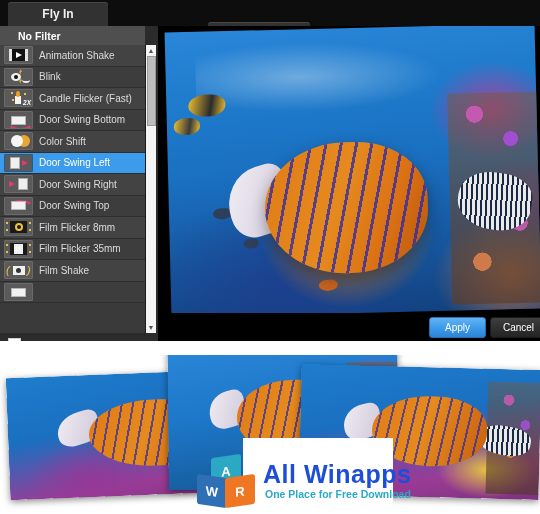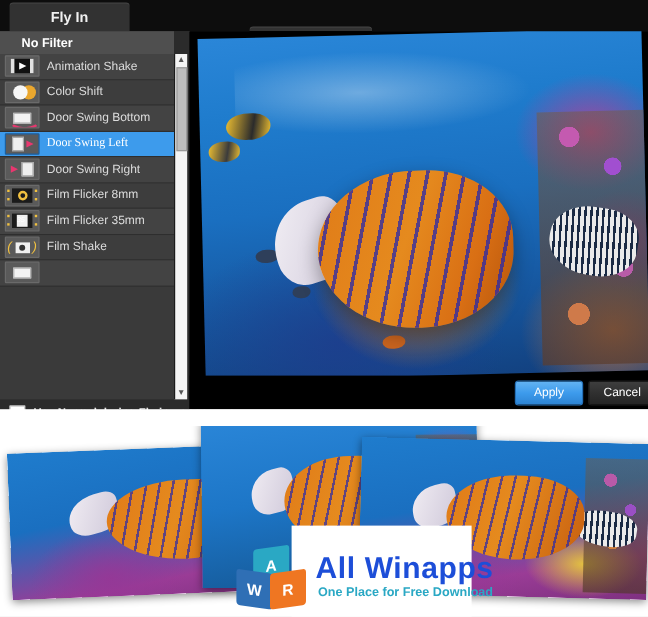--- a/index.html
+++ b/index.html
@@ -67,21 +67,21 @@
     width:27px;height:16px;margin-left:4px;margin-right:6px;
     background:#5a5a5a;border:1px solid #6a6a6a;
     border-radius:1px;
     position:relative;flex:none;overflow:hidden;
   }
   .frow.sel .ico{border-color:#1c5f9e;}
   .frow .lbl{
     font-size:10px;color:#dcdcdc;white-space:nowrap;
     overflow:hidden;
   }
-  .frow.sel .lbl{color:#ffffff;font-family:Liberation Serif, serif;}
+  .frow.sel .lbl{color:#ffffff;}
 
   
   .g{position:absolute;}
   .film-body{left:4px;top:2px;width:19px;height:12px;background:#111;border-left:3px solid #e2e2e2;border-right:3px solid #e2e2e2;box-sizing:border-box;}
   .play-tri{left:11px;top:5px;width:0;height:0;border-left:6px solid #fff;border-top:3.5px solid transparent;border-bottom:3.5px solid transparent;}
   .eye{left:6px;top:4px;width:10px;height:8px;background:#f0f0f0;border-radius:50%;}
   .pupil{left:9px;top:6px;width:4px;height:4px;background:#111;border-radius:50%;}
   .smile{left:17px;top:7px;width:8px;height:5px;border-bottom:2px solid #f0f0f0;border-radius:0 0 50% 50%;}
   .bolt{left:14px;top:1px;width:3px;height:6px;background:#f0b429;clip-path:polygon(50% 0,100% 55%,60% 55%,50% 100%,0 45%,40% 45%);}
   .candle{left:10px;top:6px;width:6px;height:8px;background:#f5f5f5;}
@@ -288,55 +288,83 @@
       <div class="listwrap">
 
         <div class="frow">
           <span class="ico">
             <i class="g film-body"></i>
               <i class="g play-tri"></i>
           </span>
           <span class="lbl">Animation Shake</span>
         </div>
 
-
-
+        <div class="frow">
+          <span class="ico">
+            <i class="g eye"></i>
+              <i class="g pupil"></i>
+              <i class="g smile"></i>
+            <i class="g bolt" style="top:0px;"></i>
+              <i class="g bolt" style="top:9px;"></i>
+          </span>
+          <span class="lbl">Blink</span>
+        </div>
+
+        <div class="frow">
+          <span class="ico">
+            <i class="g candle"></i>
+              <i class="g flame"></i>
+            <i class="g spark" style="left:6px;top:2px;"></i>
+            <i class="g spark" style="left:19px;top:3px;"></i>
+            <i class="g spark" style="left:7px;top:9px;"></i>
+            <i class="zx">2X</i>
+          </span>
+          <span class="lbl">Candle Flicker (Fast)</span>
+        </div>
+
+
+        <div class="frow">
+          <span class="ico">
+            <i class="g swing"></i>
+              <i class="g panel"></i>
+          </span>
+          <span class="lbl">Door Swing Bottom</span>
+        </div>
 
         <div class="frow">
           <span class="ico">
             <i class="g cs-b"></i>
               <i class="g cs-a"></i>
           </span>
           <span class="lbl">Color Shift</span>
         </div>
 
-        <div class="frow">
-          <span class="ico">
-            <i class="g swing"></i>
-              <i class="g panel"></i>
-          </span>
-          <span class="lbl">Door Swing Bottom</span>
-        </div>
-
         <div class="frow sel">
           <span class="ico">
             <i class="g door" style="left:5px;"></i>
             <i class="g arrow arrow-r" style="left:17px;top:5px;"></i>
           </span>
           <span class="lbl">Door Swing Left</span>
         </div>
 
         <div class="frow">
           <span class="ico">
             <i class="g door" style="left:13px;"></i>
             <i class="g arrow arrow-r" style="left:4px;top:5px;"></i>
           </span>
           <span class="lbl">Door Swing Right</span>
         </div>
 
+        <div class="frow">
+          <span class="ico">
+            <i class="g swingup" style="top:2px;"></i>
+              <i class="g panel" style="top:3px;"></i>
+          </span>
+          <span class="lbl">Door Swing Top</span>
+        </div>
 
         <div class="frow">
           <span class="ico">
             <i class="g reel"></i>
               <i class="g ring"></i>
             <i class="g reel-dot" style="left:1px;top:3px;"></i>
             <i class="g reel-dot" style="left:1px;top:10px;"></i>
             <i class="g reel-dot" style="left:24px;top:3px;"></i>
             <i class="g reel-dot" style="left:24px;top:10px;"></i>
           </span>

